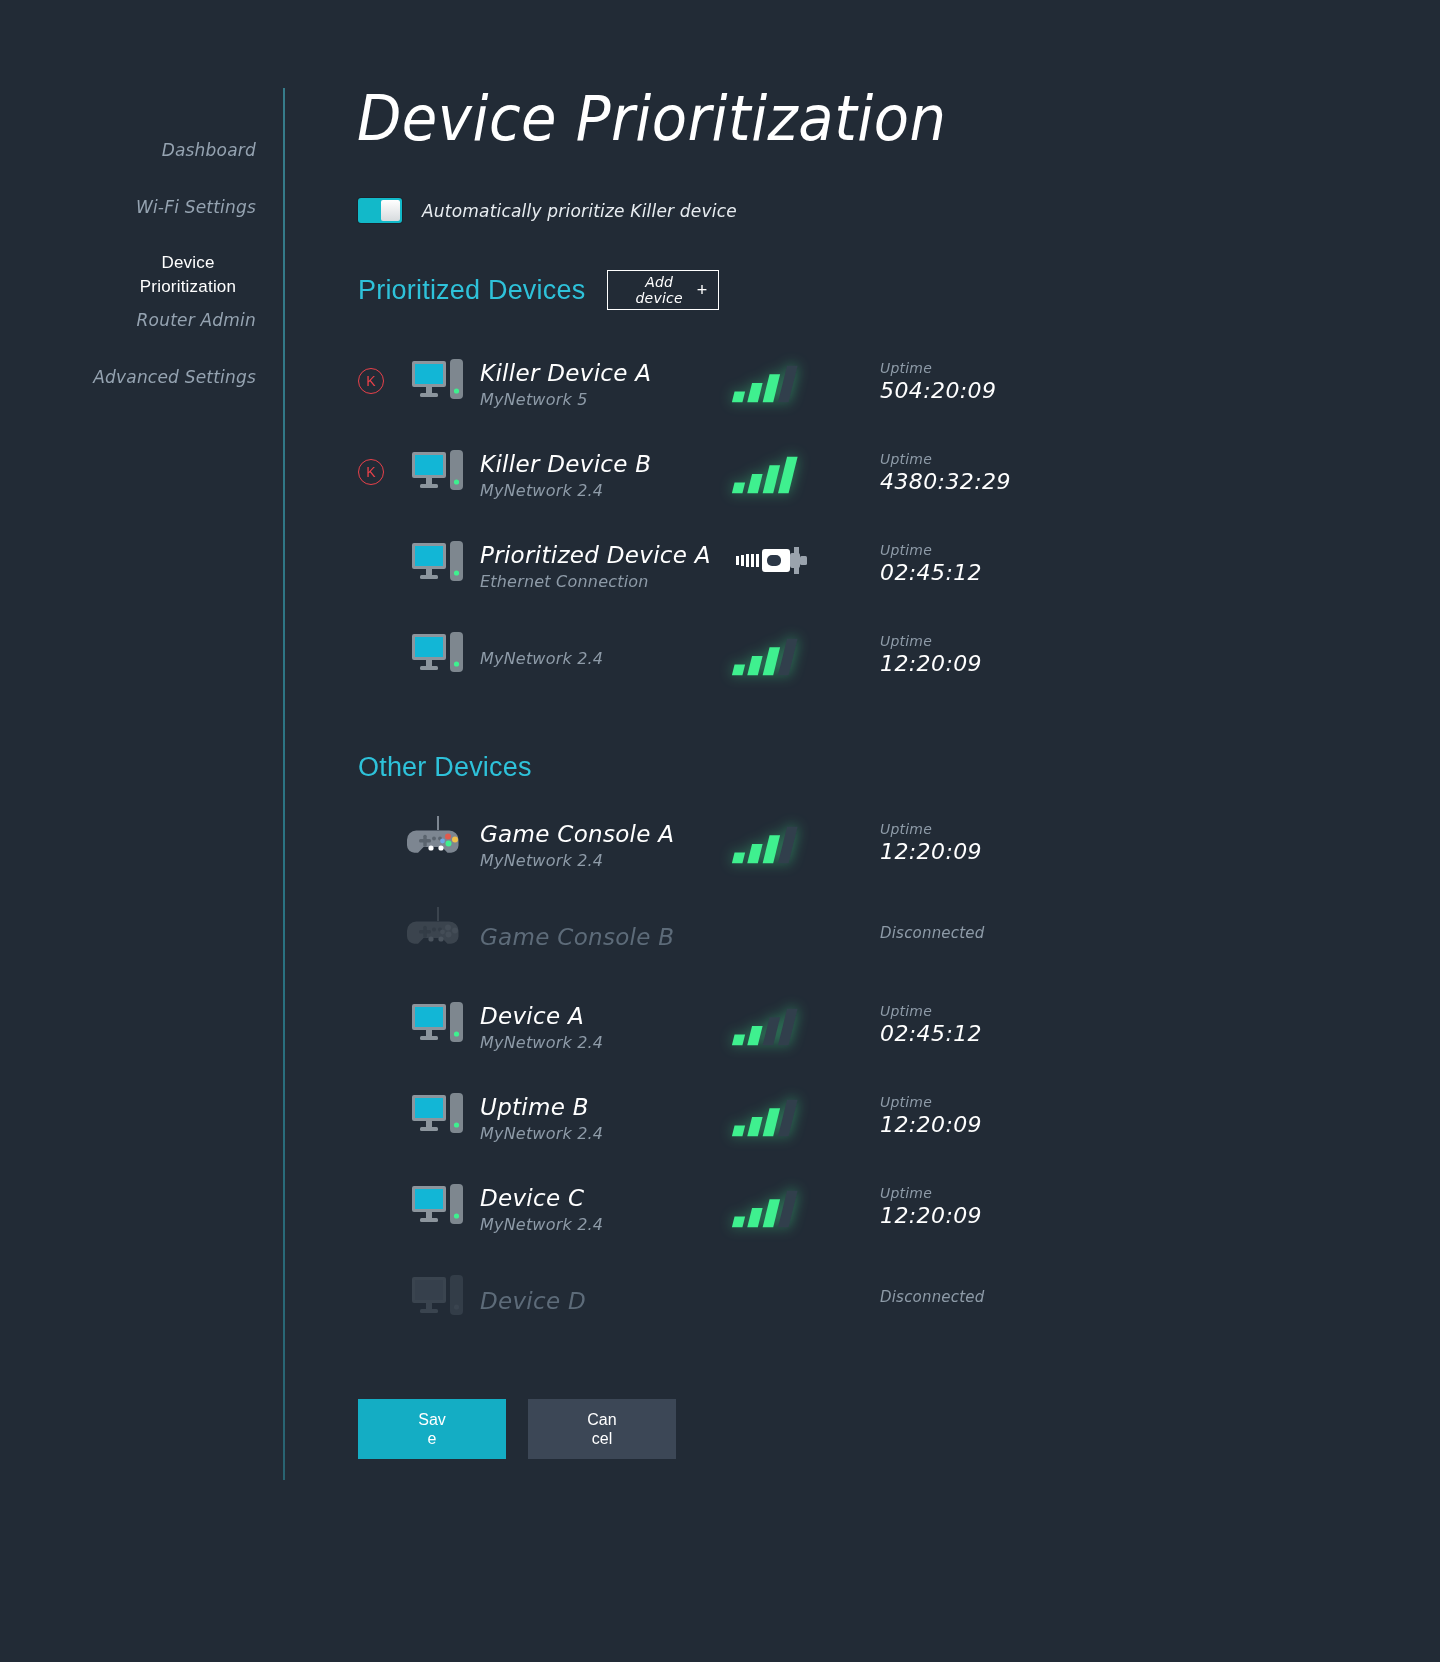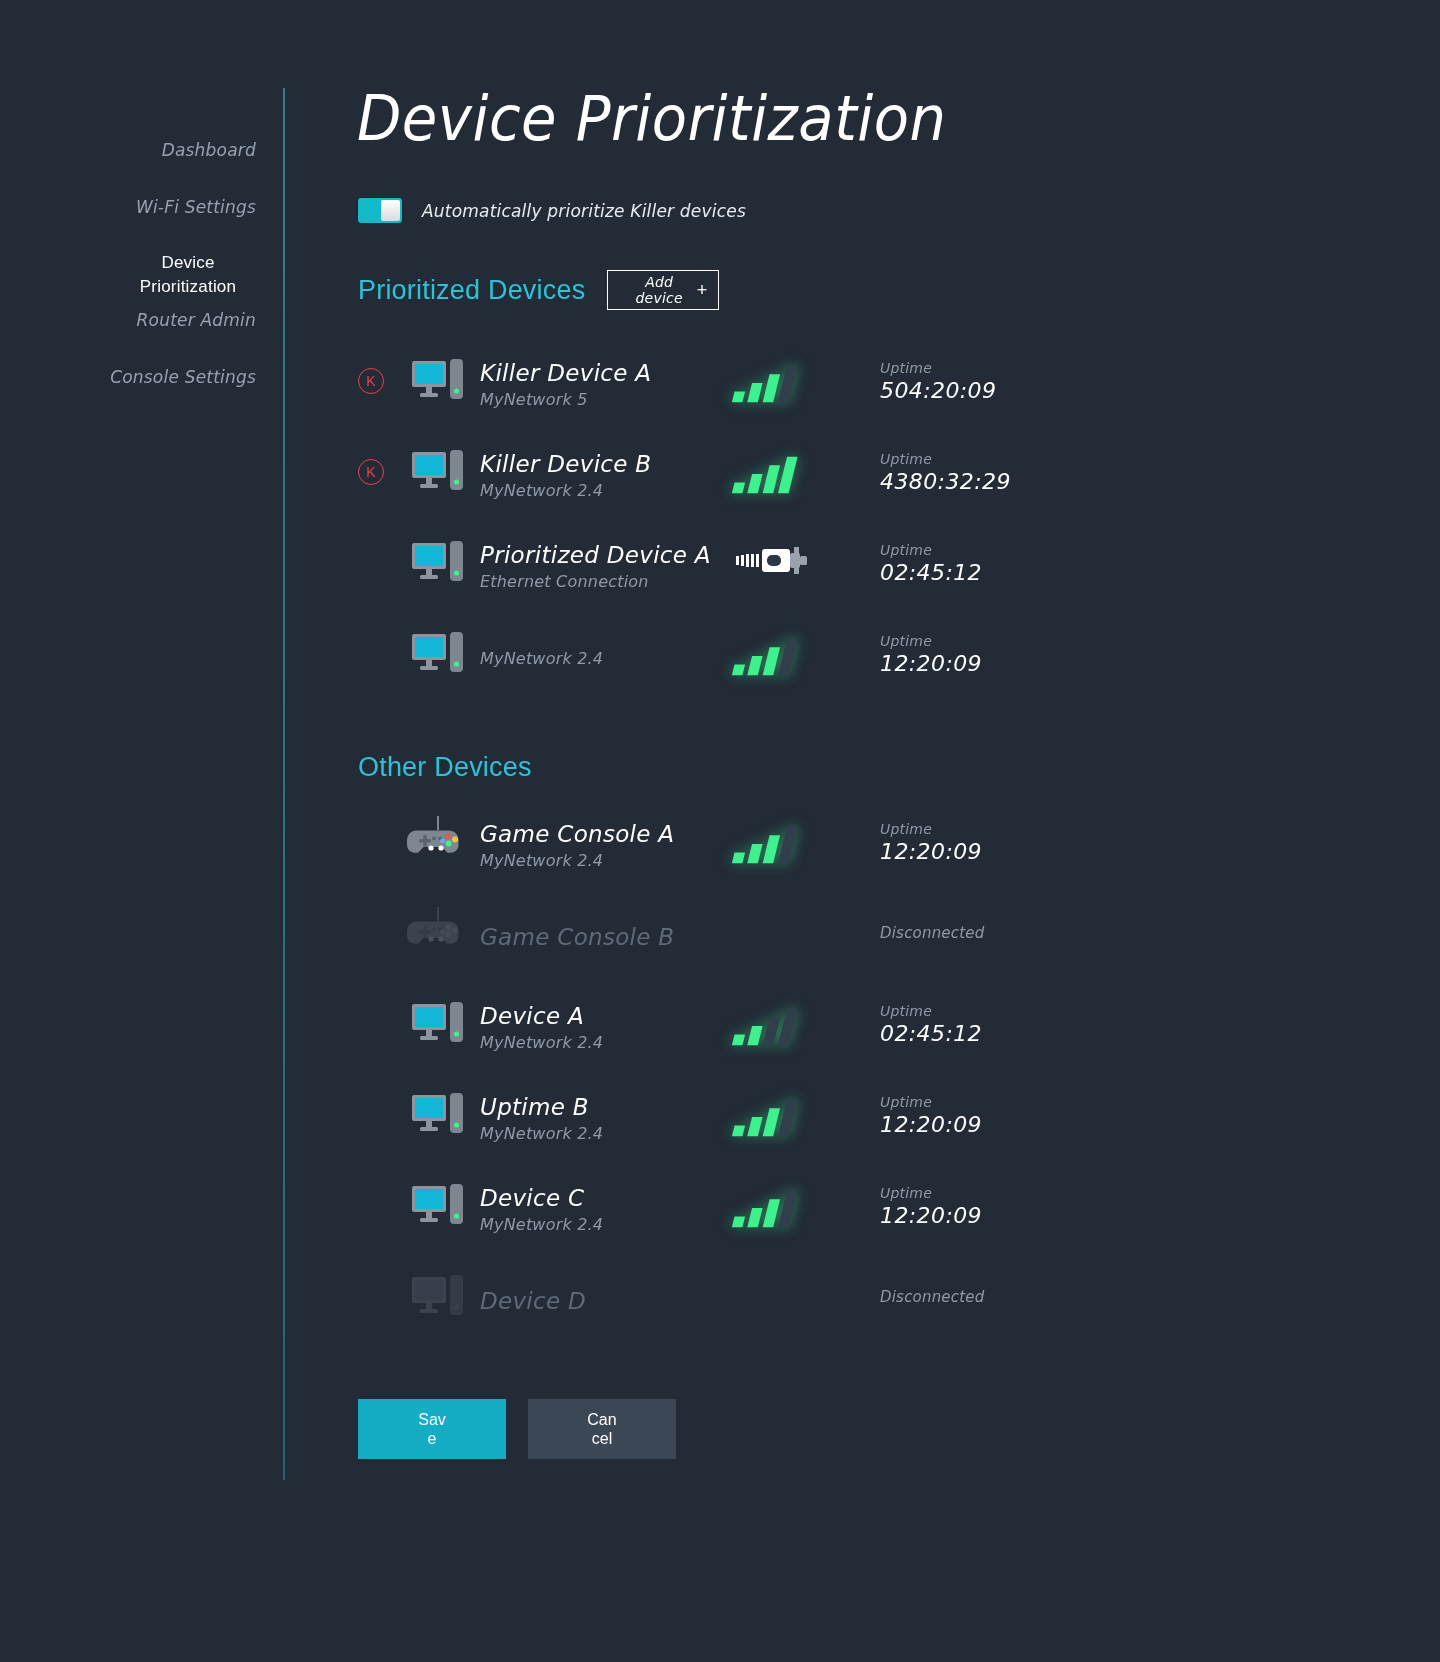--- a/index.html
+++ b/index.html
@@ -142,34 +142,34 @@
 <body>
 
 <div class="page">
 
   <div class="sidebar">
     <div class="nav-list" id="nav-list">
         <div class="nav-item" style="top: 12px;">Dashboard</div>
         <div class="nav-item" style="top: 69px;">Wi-Fi Settings</div>
         <div class="nav-item active" style="top: 125px;">Device Prioritization</div>
         <div class="nav-item" style="top: 182px;">Router Admin</div>
-        <div class="nav-item" style="top: 239px;">Console Settings</div>
+        <div class="nav-item" style="top: 239px;">Advanced Settings</div>
       </div>
   </div>
   <div class="divider-line"></div>
 
   <div class="main">
 
     <div class="page-title">Device Prioritization</div>
 
     <div class="toggle-row">
       <div class="toggle">
         <div class="knob"></div>
       </div>
-      <div class="toggle-label">Automatically prioritize Killer devices</div>
+      <div class="toggle-label">Automatically prioritize Killer device</div>
     </div>
 
     <div id="sections">
         <div class="section-head" style="left: 74px; top: 270px;">
           <div class="section-title">Prioritized Devices</div>
           <button class="add-btn">
             <span class="lbl">Add device</span>
             <span class="plus">+</span>
           </button>
         </div>

